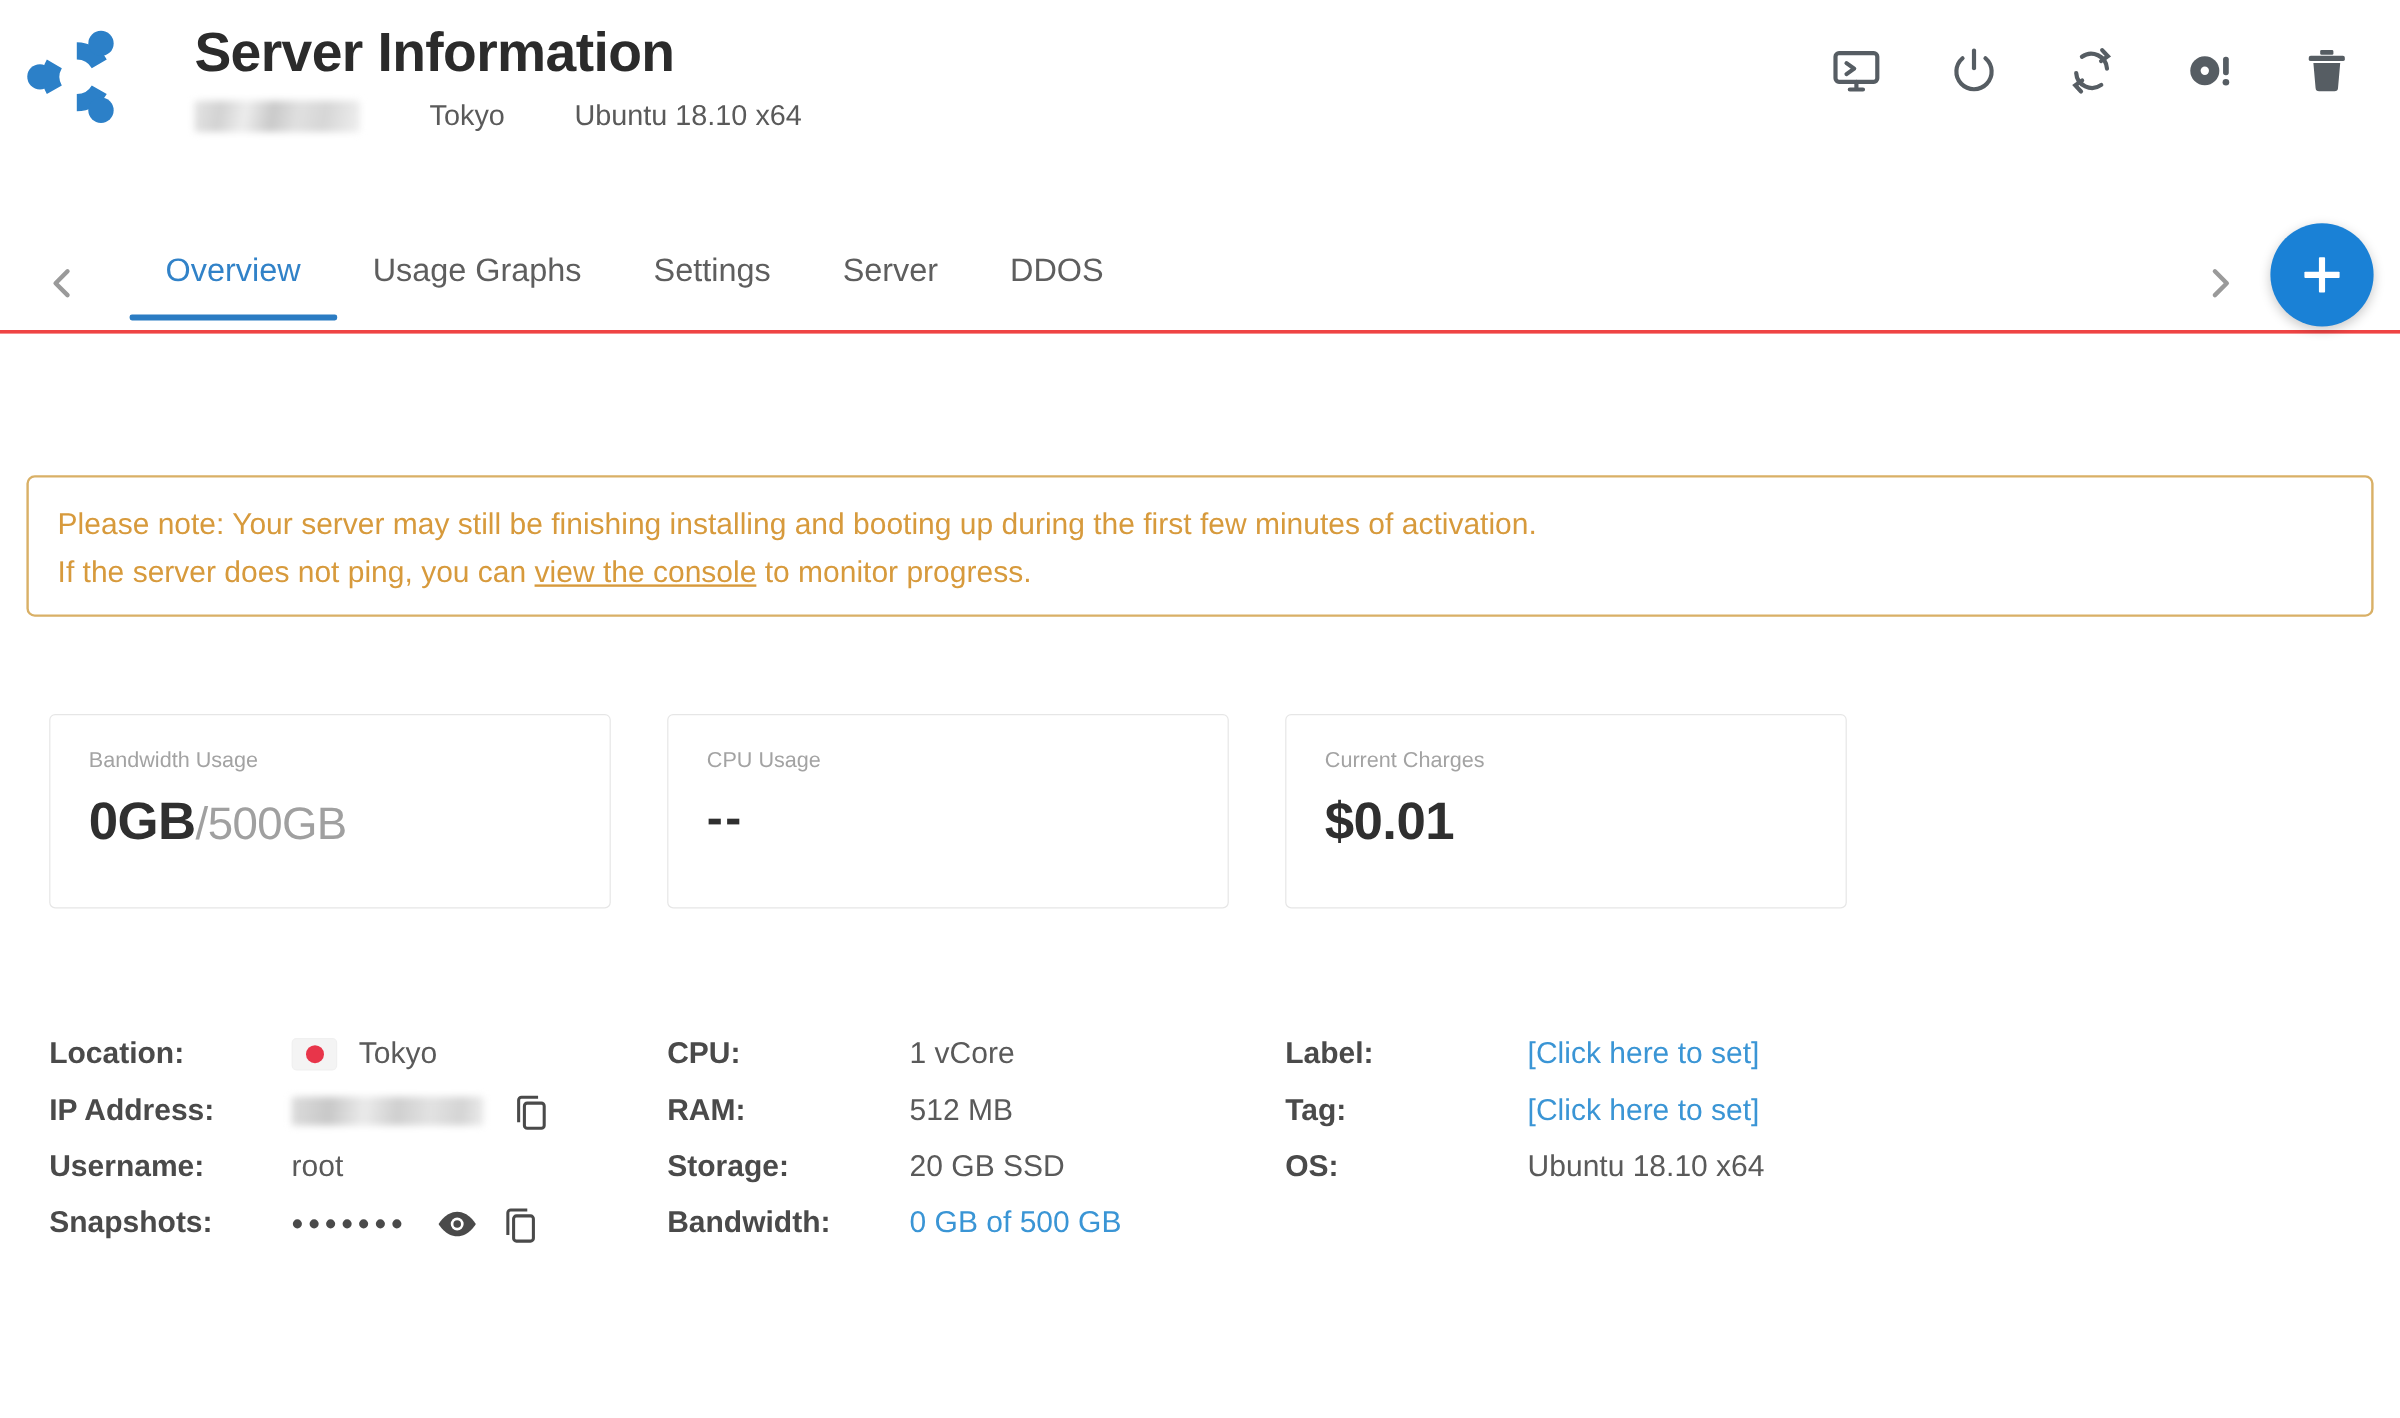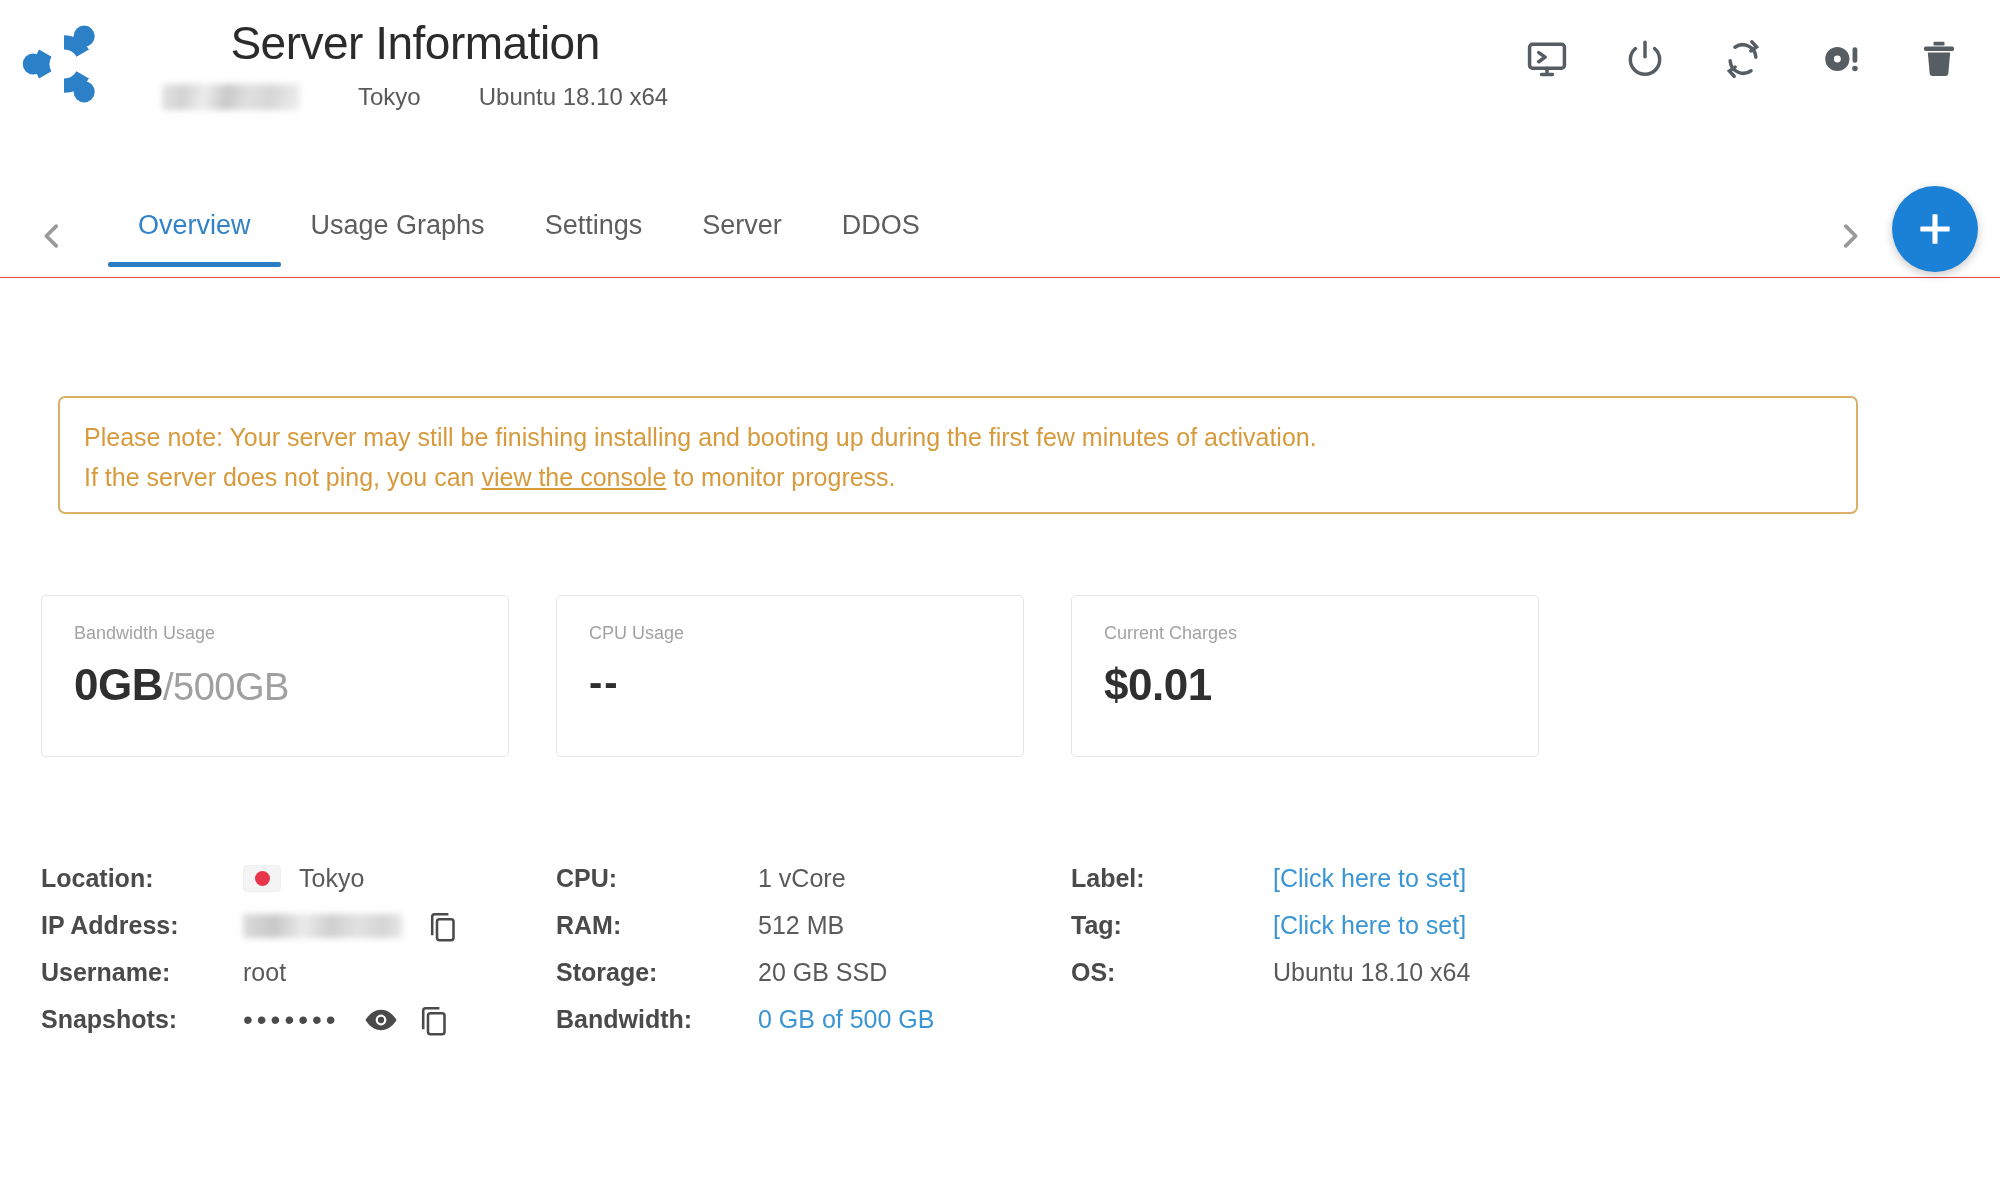--- a/index.html
+++ b/index.html
@@ -16,22 +16,22 @@
   .header {
     position: absolute; left: 0; top: 0; width: 2000px; height: 158px;
   }
   .logo-wrap {
     position: absolute; left: 16px; top: 16px; width: 96px; height: 96px;
   }
   .logo-svg { display:block; width: 96px; height: 96px; }
 
   .title-block { position: absolute; left: 162px; top: 18px; }
   .page-title {
-    font-size: 46px; font-weight: 400; color: #2b2b2b;
-    letter-spacing: -0.5px; line-height: 1.1; text-align: center;
+    font-size: 46px; font-weight: 700; color: #2b2b2b;
+    letter-spacing: -0.5px; line-height: 1.1;
   }
   .subtitle-row {
     display: flex; align-items: center; gap: 0; margin-top: 14px;
     font-size: 24px; color: #5a5a5a;
   }
   .blur-chip {
     display:inline-block; width: 138px; height: 26px; border-radius: 3px;
     background: linear-gradient(100deg,#e4e4e4 0%, #d2d2d2 16%, #ededed 31%,
       #c9c9c9 47%, #e0e0e0 62%, #d6d6d6 78%, #efefef 100%);
     filter: blur(3px);
@@ -45,21 +45,21 @@
   }
   .hdr-icon {
     width: 46px; height: 46px; display: flex; align-items: center;
     justify-content: center; color: #565d63; cursor: pointer;
   }
   .hdr-icon svg { display:block; }
 
   
   .tabbar {
     position: absolute; left: 0; top: 196px; width: 2000px; height: 82px;
-    border-bottom: 1px solid #ef4444;
+    border-bottom: 3px solid #ef4444;
   }
   .tab-arrow {
     position: absolute; top: 18px; width: 44px; height: 44px;
     display:flex; align-items:center; justify-content:center;
     color: #9a9a9a; cursor: pointer;
   }
   .tab-arrow.left { left: 30px; }
   .tab-arrow.right { right: 128px; }
   .tabs {
     position: absolute; left: 108px; top: 0;
@@ -82,24 +82,24 @@
     background: #1a81d6; color: #fff;
     display: flex; align-items: center; justify-content: center;
     box-shadow: 0 3px 10px rgba(0,0,0,.22);
     cursor: pointer; z-index: 5;
   }
   .fab svg { display:block; }
 
   
   .notice {
     position: absolute; left: 22px; top: 396px;
-    width: 1800px; height: 118px;
+    width: 1956px; height: 118px;
     border: 2px solid #d9b066; border-radius: 7px;
     padding: 20px 24px 0 24px;
-    color: #d79a3c; font-size: 25px; line-height: 1.58; margin-left: 36px;
+    color: #d79a3c; font-size: 25px; line-height: 1.58;
   }
   .notice a {
     color: #d79a3c; text-decoration: underline;
   }
 
   
   .cards {
     position: absolute; left: 41px; top: 595px;
     width: 1918px; display: flex; gap: 47px;
   }

